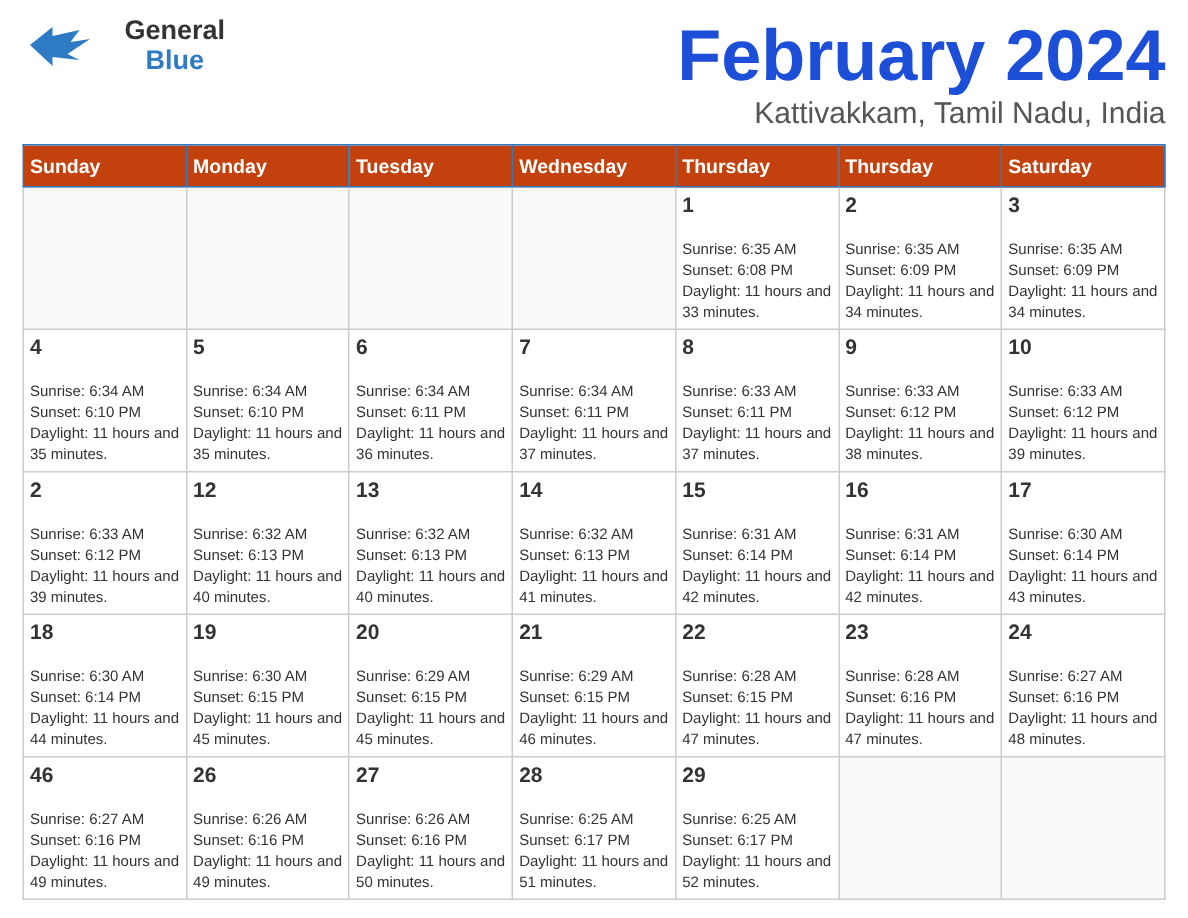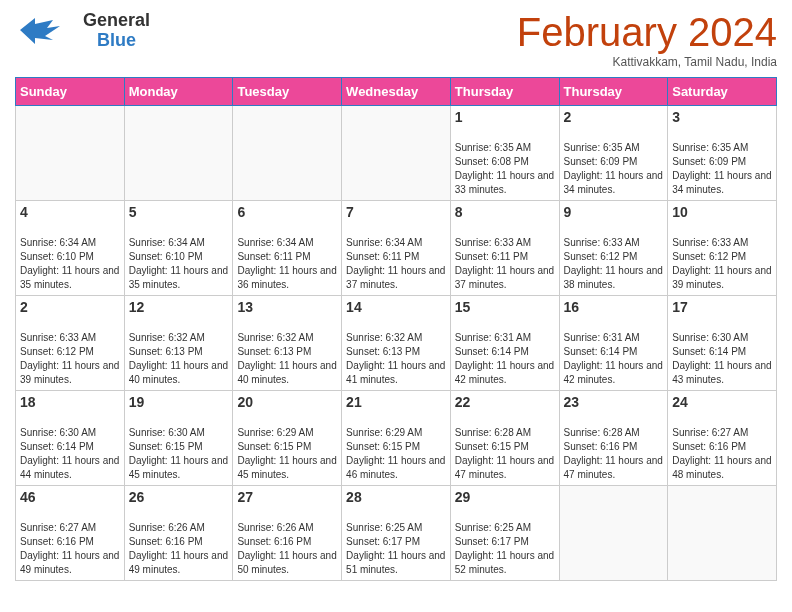--- a/index.html
+++ b/index.html
@@ -13,35 +13,35 @@
     .header-section {
       display: flex;
       justify-content: space-between;
       align-items: flex-start;
       margin-bottom: 8px;
     }
     .title-area {
       text-align: right;
     }
     .month-title {
-      font-size: 40px;
-      font-weight: normal;
-      color: #c2410c;
+      font-size: 48px;
+      font-weight: bold;
+      color: #1d4ed8;
     }
     .subtitle {
-      font-size: 12px;
+      font-size: 20px;
       color: #555;
     }
     .calendar {
       width: 100%;
       border-collapse: collapse;
       table-layout: fixed;
     }
     .calendar thead tr th {
-      background: #ec4899;
+      background: #c2410c;
       color: #fff;
       font-size: 13px;
       font-weight: bold;
       padding: 6px 4px;
       border: 1px solid #2e7bc4;
       text-align: left;
     }
     .calendar tbody tr td {
       border: 1px solid #ccc;
       vertical-align: top;

